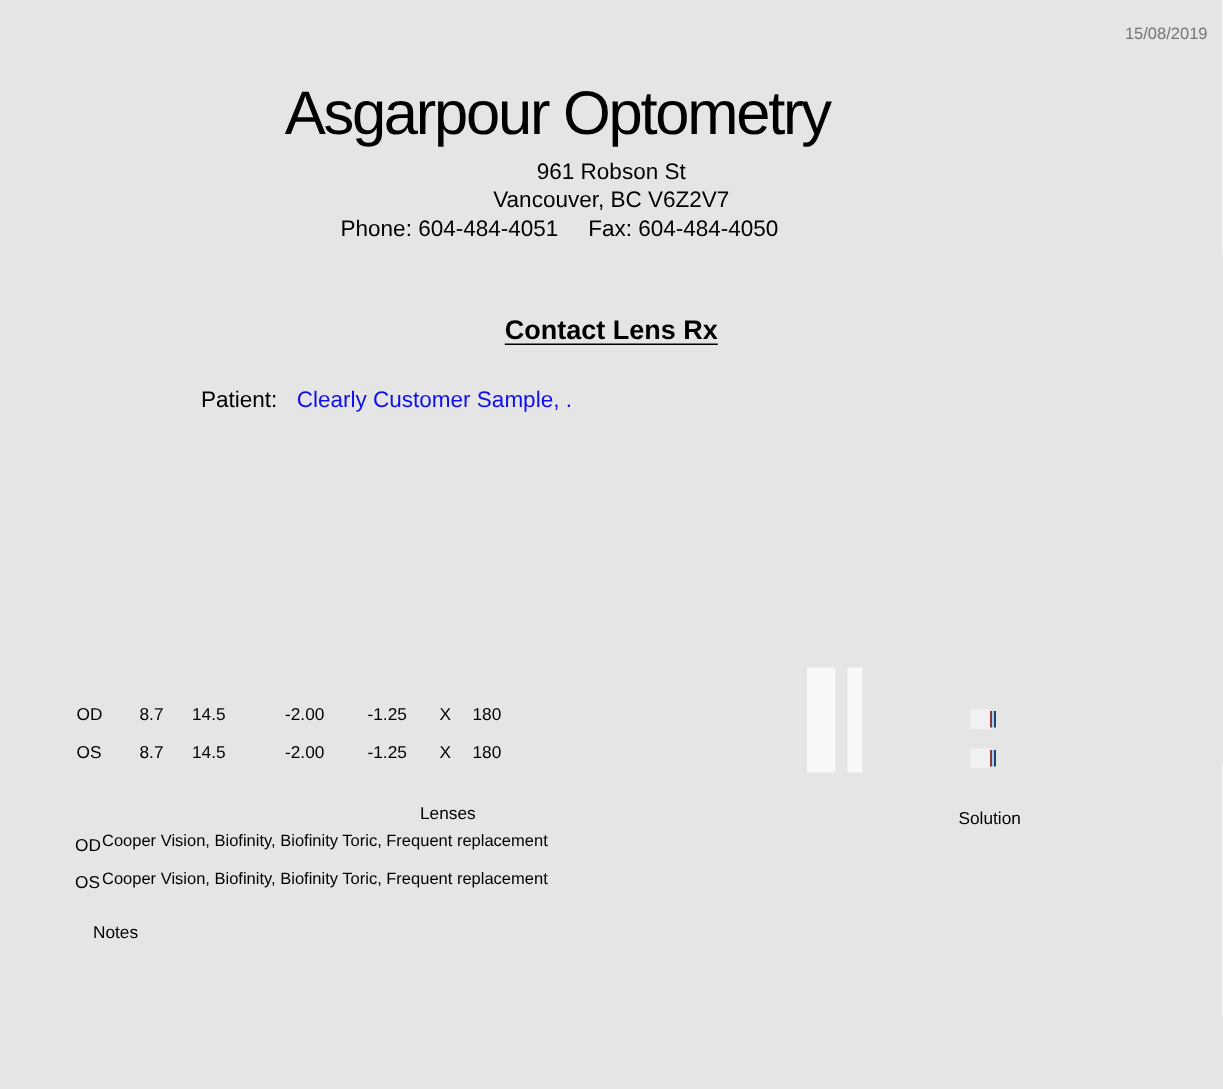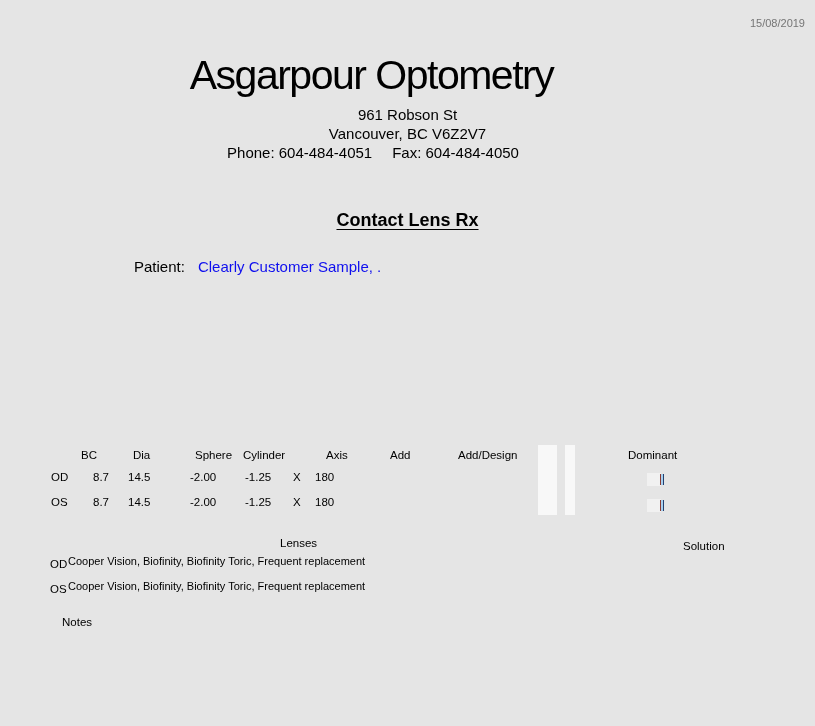--- a/index.html
+++ b/index.html
@@ -116,21 +116,21 @@
   .dom-sliver {
     width: 4px;
     height: 11px;
     background: linear-gradient(90deg, #8a3a30 0%, #8a3a30 30%, #a9d0ef 30%, #a9d0ef 70%, #23406e 70%, #23406e 100%);
   }
   .dom-sliver.od { left: 660px; top: 474px; }
   .dom-sliver.os { left: 660px; top: 500px; }
 
   .section-h { font-size: 11.5px; padding-left: 16px; }
   .lenses-h   { top: 537px; left: 264px; }
-  .solution-h { top: 540px; left: 623px; margin-left: 44px; }
+  .solution-h { top: 540px; left: 623px; }
 
   .lens-line-text { font-size: 11px; left: 68px; white-space: nowrap; }
   .lens-eye { font-size: 11.5px; left: 50px; }
   .lens-od-eye  { top: 558px; }
   .lens-od-text { top: 555px; }
   .lens-os-eye  { top: 583px; }
   .lens-os-text { top: 580px; }
 
   .notes-h {
     top: 616px;
@@ -155,30 +155,20 @@
 
   <div class="abs doc-title">Contact Lens Rx</div>
 
   <div class="abs patient-row">
     <span>Patient:</span><span class="patient-name">Clearly Customer Sample, .</span>
   </div>
 
   <div class="abs col-shade s1"></div>
   <div class="abs col-shade s2"></div>
 
-  <div class="abs rx-row hdr">
-    <span class="c-bc-h">BC</span>
-    <span class="c-dia-h">Dia</span>
-    <span class="c-sph-h">Sphere</span>
-    <span class="c-cyl-h">Cylinder</span>
-    <span class="c-axis-h">Axis</span>
-    <span class="c-add-h">Add</span>
-    <span class="c-addd-h">Add/Design</span>
-    <span class="c-dom-h">Dominant</span>
-  </div>
 
   <div class="abs rx-row row-od">
     <span class="c-eye">OD</span>
     <span class="c-bc">8.7</span>
     <span class="c-dia">14.5</span>
     <span class="c-sph">-2.00</span>
     <span class="c-cyl">-1.25</span>
     <span class="c-x">X</span>
     <span class="c-axis">180</span>
   </div>

